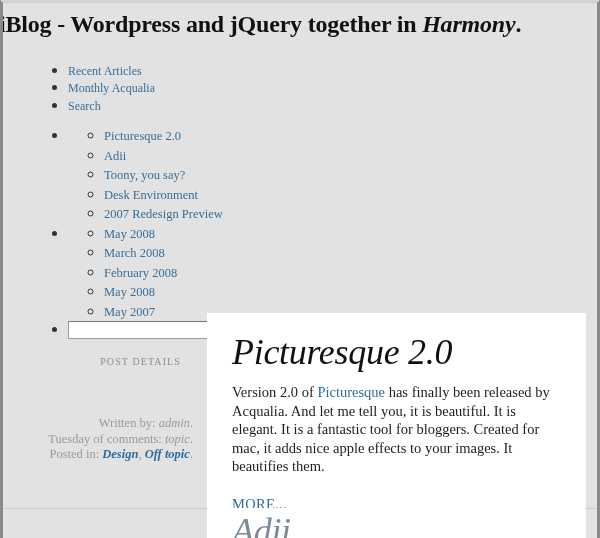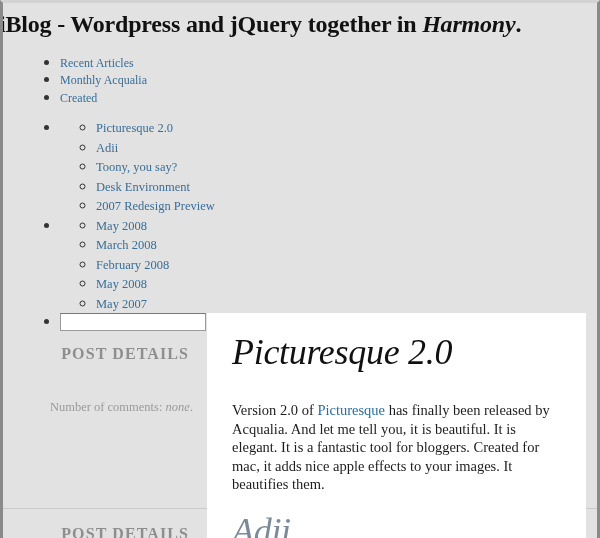--- a/index.html
+++ b/index.html
@@ -45,21 +45,21 @@
   }
   
   .nav-wrap {
     position: absolute;
     left: 0;
     top: 43px;
     width: 300px;
   }
   ul.lvl1 {
     list-style: disc;
-    margin: 8px;
+    margin: 16px;
     padding-left: 49px;
   }
   ul.lvl1 > li {
     margin: 0;
     padding: 0;
     line-height: 15.4px;
     color: #333;
   }
   ul.lvl2 {
     list-style: circle;
@@ -131,25 +131,25 @@
   .post-details {
     position: absolute;
     left: 0;
     top: 0;
     width: 190px;
     text-align: right;
     padding-right: 0px;
   }
   .pd-heading {
     font-family: "Liberation Serif", "DejaVu Serif", serif;
-    font-size: 16px;
-    font-weight: bold;
+    font-size: 10px;
+    font-weight: normal;
     color: #8e8e8e;
     letter-spacing: 1.1px;
-    margin: 4px;
+    margin: 12px;
     padding: 0;
     line-height: 14px;
   }
   .pd-meta {
     font-family: "Liberation Serif", "DejaVu Serif", serif;
     font-size: 12.5px;
     color: #9a9a9a;
     line-height: 15.5px;
     margin: 0;
     padding: 0;
@@ -203,21 +203,21 @@
 <body>
 
 <div id="page">
 
   <h1 class="site-title"><span>iBlog - Wordpress and jQuery together in </span><em>Harmony</em><span>.</span></h1>
 
   <div class="nav-wrap">
     <ul class="lvl1">
       <li><a class="navlink" href="#">Recent Articles</a></li>
       <li><a class="navlink" href="#">Monthly Acqualia</a></li>
-      <li><a class="navlink" href="#">Created</a></li>
+      <li><a class="navlink" href="#">Search</a></li>
 
       <li class="spacer-li"></li>
 
       <li>
         <ul class="lvl2">
           <li><a class="navlink" href="#">Picturesque 2.0</a></li>
           <li><a class="navlink" href="#">Adii</a></li>
           <li><a class="navlink" href="#">Toony, you say?</a></li>
           <li><a class="navlink" href="#">Desk Environment</a></li>
           <li><a class="navlink" href="#">2007 Redesign Preview</a></li>
@@ -241,28 +241,30 @@
         </div>
       </li>
     </ul>
   </div>
 
   <div class="content">
 
     <div class="post" style="height:195px;">
       <div class="post-white" style="height:195px; padding:18px 22px 0 25px; box-sizing:border-box;">
         <h2 class="post-title"><a href="#">Picturesque 2.0</a></h2>
-        <p class="post-body" style="margin-top:28px;"><span>Version 2.0 of </span><a href="#">Picturesque</a><span> has finally been released by Acqualia. And let me tell you, it is beautiful. It is elegant. It is a fantastic tool for bloggers. Created for mac, it adds nice apple effects to your images. It beautifies them.</span></p>
+        <p class="post-body" style="margin-top:10px;"><span>Version 2.0 of </span><a href="#">Picturesque</a><span> has finally been released by Acqualia. And let me tell you, it is beautiful. It is elegant. It is a fantastic tool for bloggers. Created for mac, it adds nice apple effects to your images. It beautifies them.</span></p>
         <a class="more-link" href="#" style="margin-top:20px;">MORE...</a>
       </div>
 
       <div class="post-details" style="padding-top:30px;">
         <div class="pd-heading">POST DETAILS</div>
         <div style="height:35px;"></div>
-        <p class="pd-meta"><span>Number of comments: </span><em>none</em><span>.</span></p>
+        <p class="pd-meta"><span>Written by: </span><em>admin</em><span>.</span></p>
+        <p class="pd-meta"><span>Tuesday of comments: </span><em>topic</em><span>.</span></p>
+        <p class="pd-meta"><span>Posted in: </span><a href="#">Design</a><span>, </span><a href="#">Off topic</a><span>.</span></p>
       </div>
     </div>
 
     <div class="hr-line" style="top:195px;"></div>
 
     <div class="post" style="height:45px;">
       <div class="post-white" style="height:45px; padding:2px 22px 0 25px; box-sizing:border-box;">
         <h2 class="post-title muted"><a href="#">Adii</a></h2>
       </div>
       <div class="post-details" style="padding-top:15px;">

